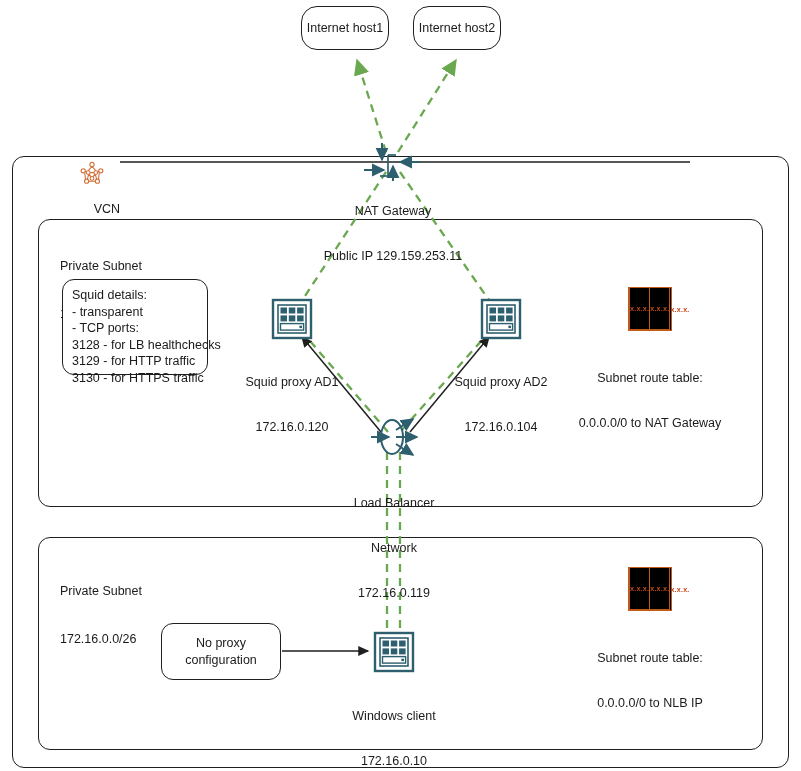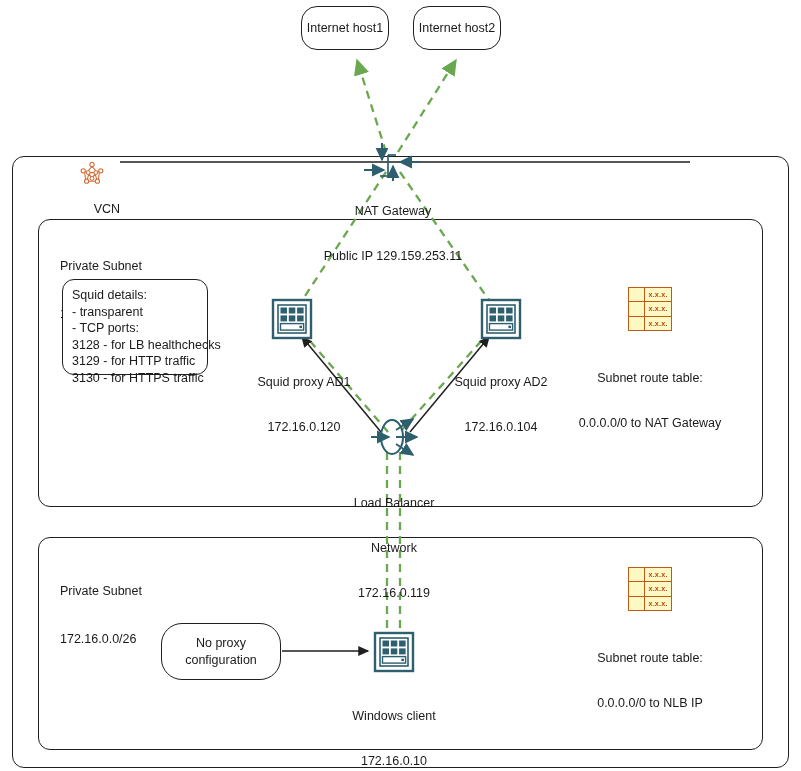--- a/index.html
+++ b/index.html
@@ -74,29 +74,28 @@
     white-space: pre;
   }
   .notebox-center {
     display: flex;
     align-items: center;
     justify-content: center;
     text-align: center;
     white-space: pre;
     padding: 0;
     line-height: 17px;
-    border-radius: 21px;
   }
   .rt-icon {
     position: absolute;
     border: 1.6px solid #c05a19;
     box-sizing: border-box;
-    background: #fef9c3;
-    display: flex;
-    flex-direction: column;
+    background: #000000;
+    display: flex;
+    flex-direction: row;
   }
   .rt-row {
     flex: 1 1 0;
     display: flex;
     border-bottom: 1.2px solid #c05a19;
   }
   .rt-row:last-child { border-bottom: none; }
   .rt-c1 {
     width: 36%;
     border-right: 1.2px solid #c05a19;
@@ -236,21 +235,21 @@
     <rect x="7" y="7" width="28" height="28" fill="#ffffff" stroke="#2e5f6e" stroke-width="1.6"></rect>
     <rect x="9.5" y="9.5" width="6.5" height="6" fill="#2e5f6e"></rect>
     <rect x="17.8" y="9.5" width="6.5" height="6" fill="#2e5f6e"></rect>
     <rect x="26.1" y="9.5" width="6.5" height="6" fill="#2e5f6e"></rect>
     <rect x="9.5" y="17.4" width="6.5" height="6" fill="#2e5f6e"></rect>
     <rect x="17.8" y="17.4" width="6.5" height="6" fill="#2e5f6e"></rect>
     <rect x="26.1" y="17.4" width="6.5" height="6" fill="#2e5f6e"></rect>
     <rect x="9.5" y="25.6" width="23.1" height="6.5" fill="#ffffff" stroke="#2e5f6e" stroke-width="1.4"></rect>
     <rect x="28.4" y="27.7" width="2.6" height="2.4" fill="#2e5f6e"></rect>
   </svg>
-  <div class="caption" style="left:304px; top:345px; width:180px;">
+  <div class="caption" style="left:292px; top:345px; width:180px;">
     <div>Squid proxy AD1</div>
     <div>172.16.0.120</div>
   </div>
 
   <svg class="srv-icon" style="left:480px; top:298px; width:42px; height:42px;" viewBox="0 0 42 42" xmlns="http://www.w3.org/2000/svg">
     <rect x="2" y="2" width="38" height="38" fill="#ffffff" stroke="#2e5f6e" stroke-width="2.4"></rect>
     <rect x="7" y="7" width="28" height="28" fill="#ffffff" stroke="#2e5f6e" stroke-width="1.6"></rect>
     <rect x="9.5" y="9.5" width="6.5" height="6" fill="#2e5f6e"></rect>
     <rect x="17.8" y="9.5" width="6.5" height="6" fill="#2e5f6e"></rect>
     <rect x="26.1" y="9.5" width="6.5" height="6" fill="#2e5f6e"></rect>

